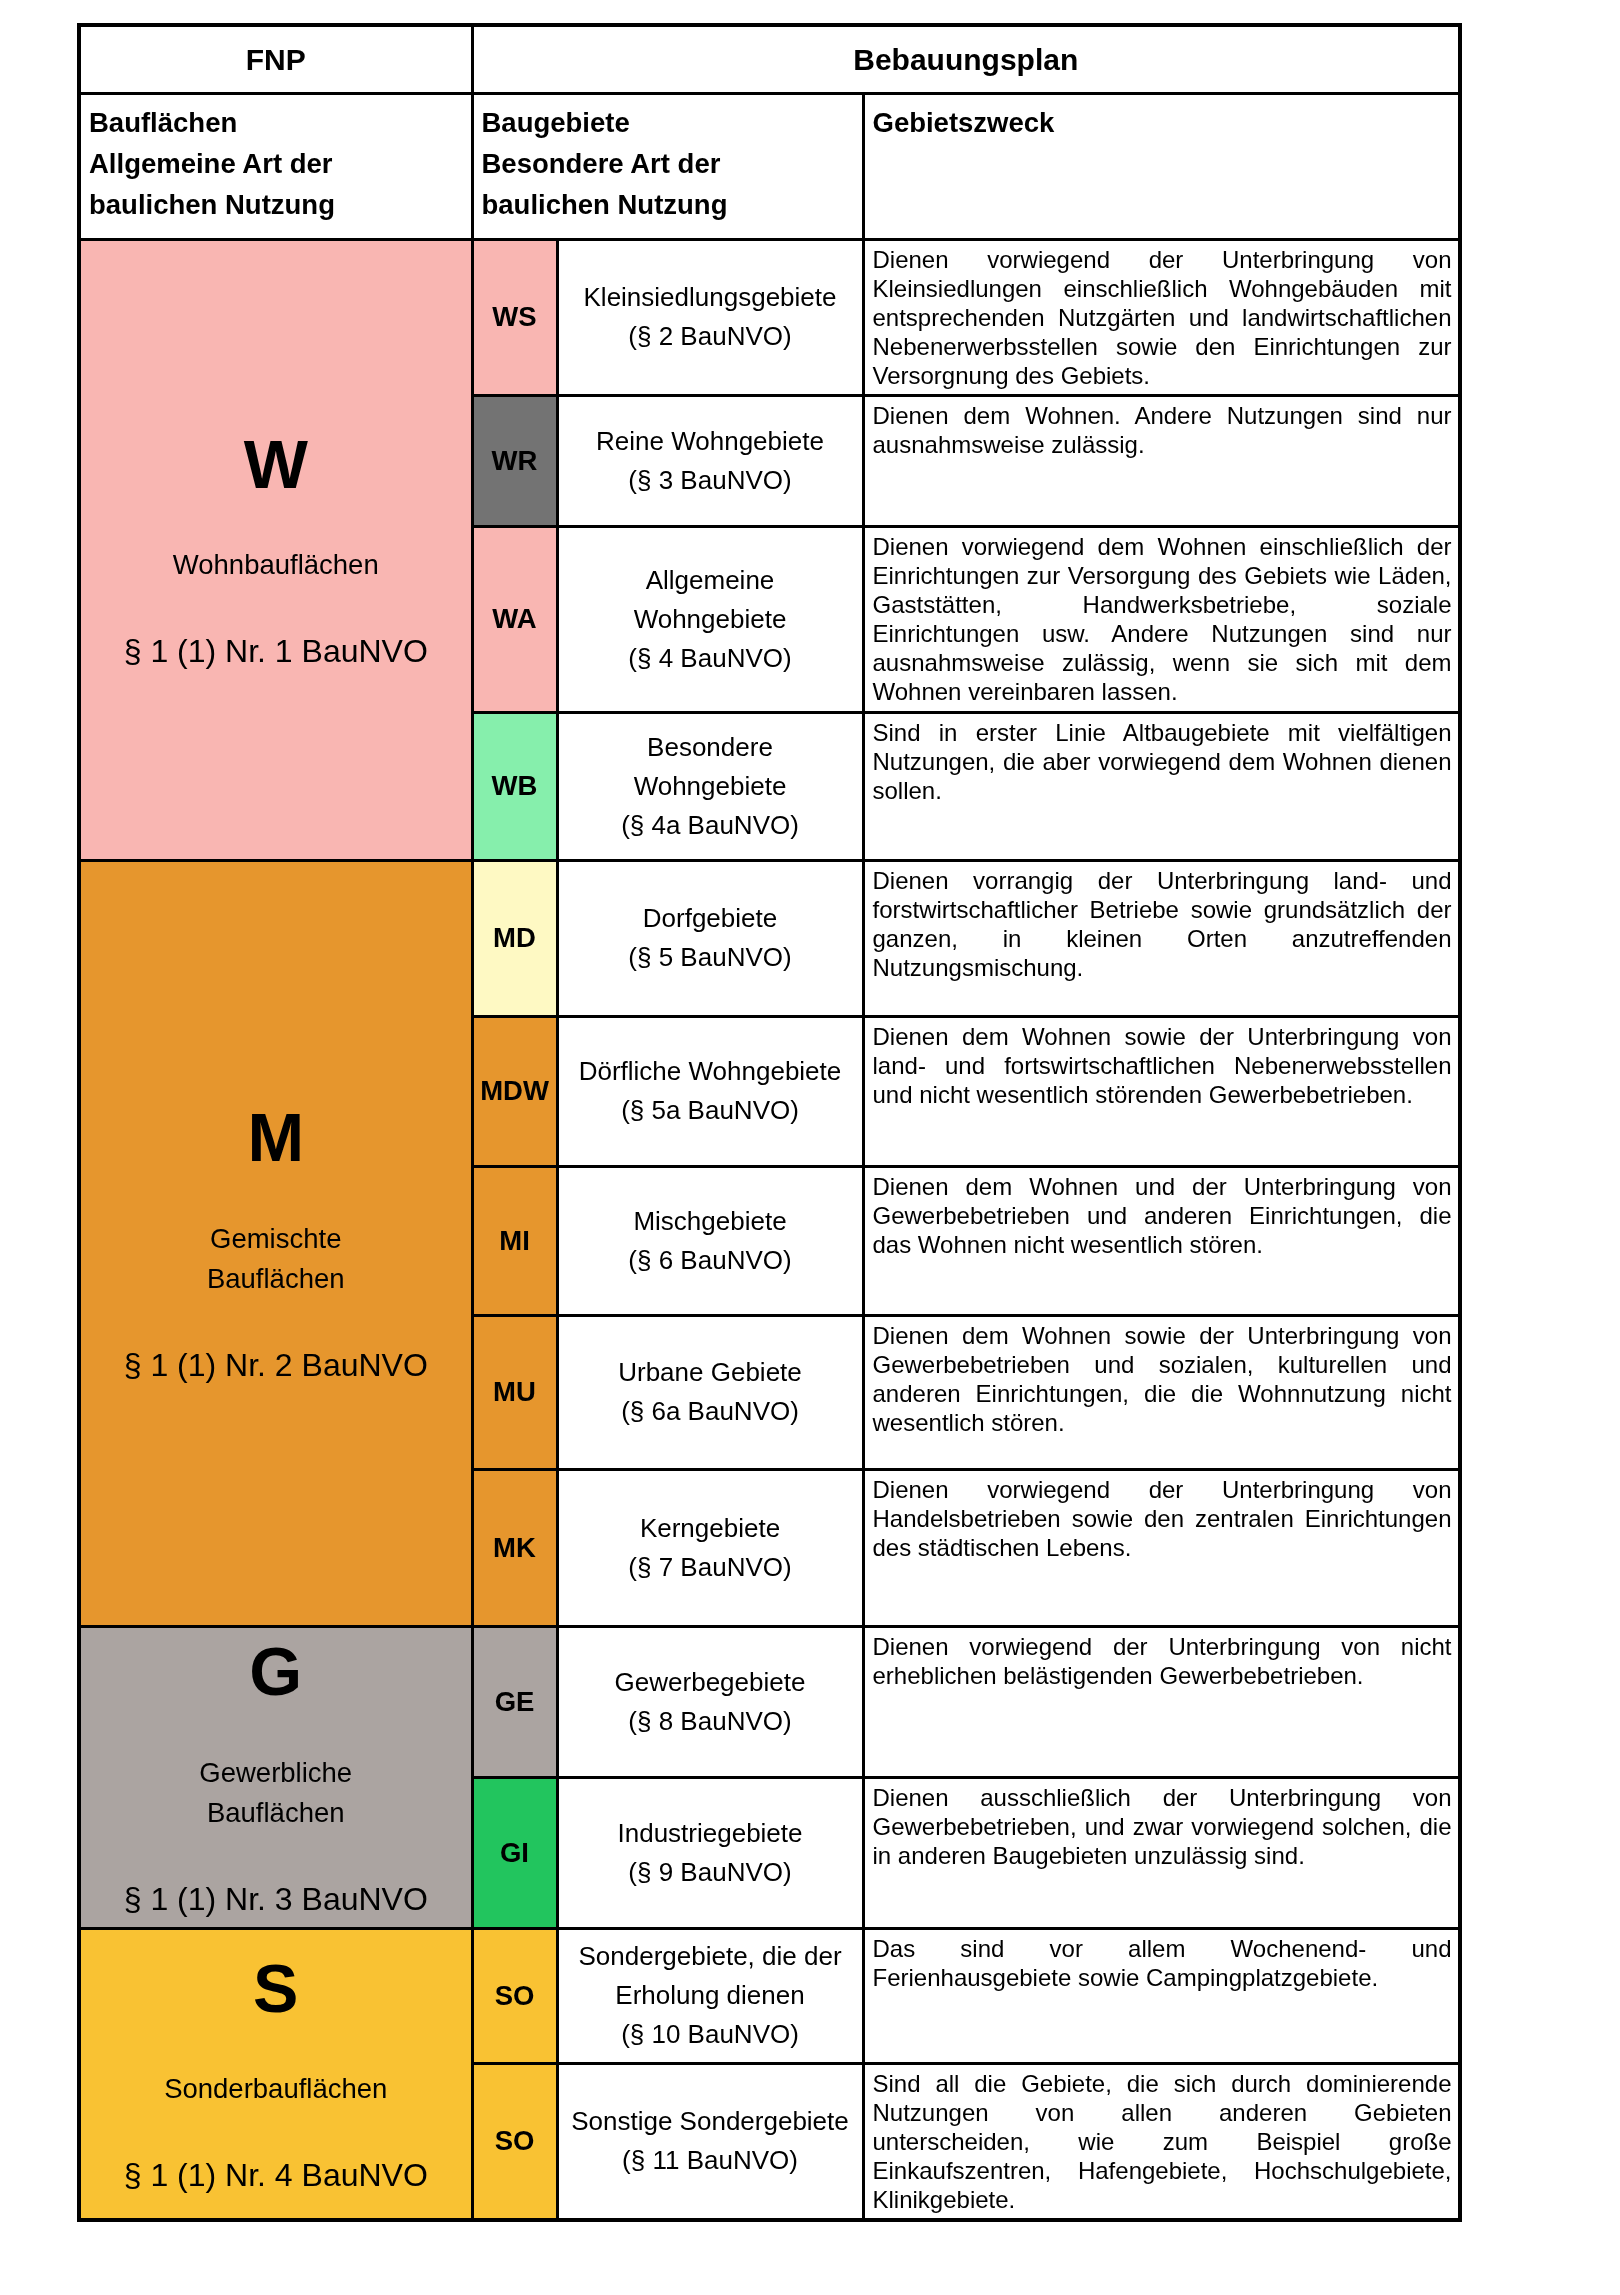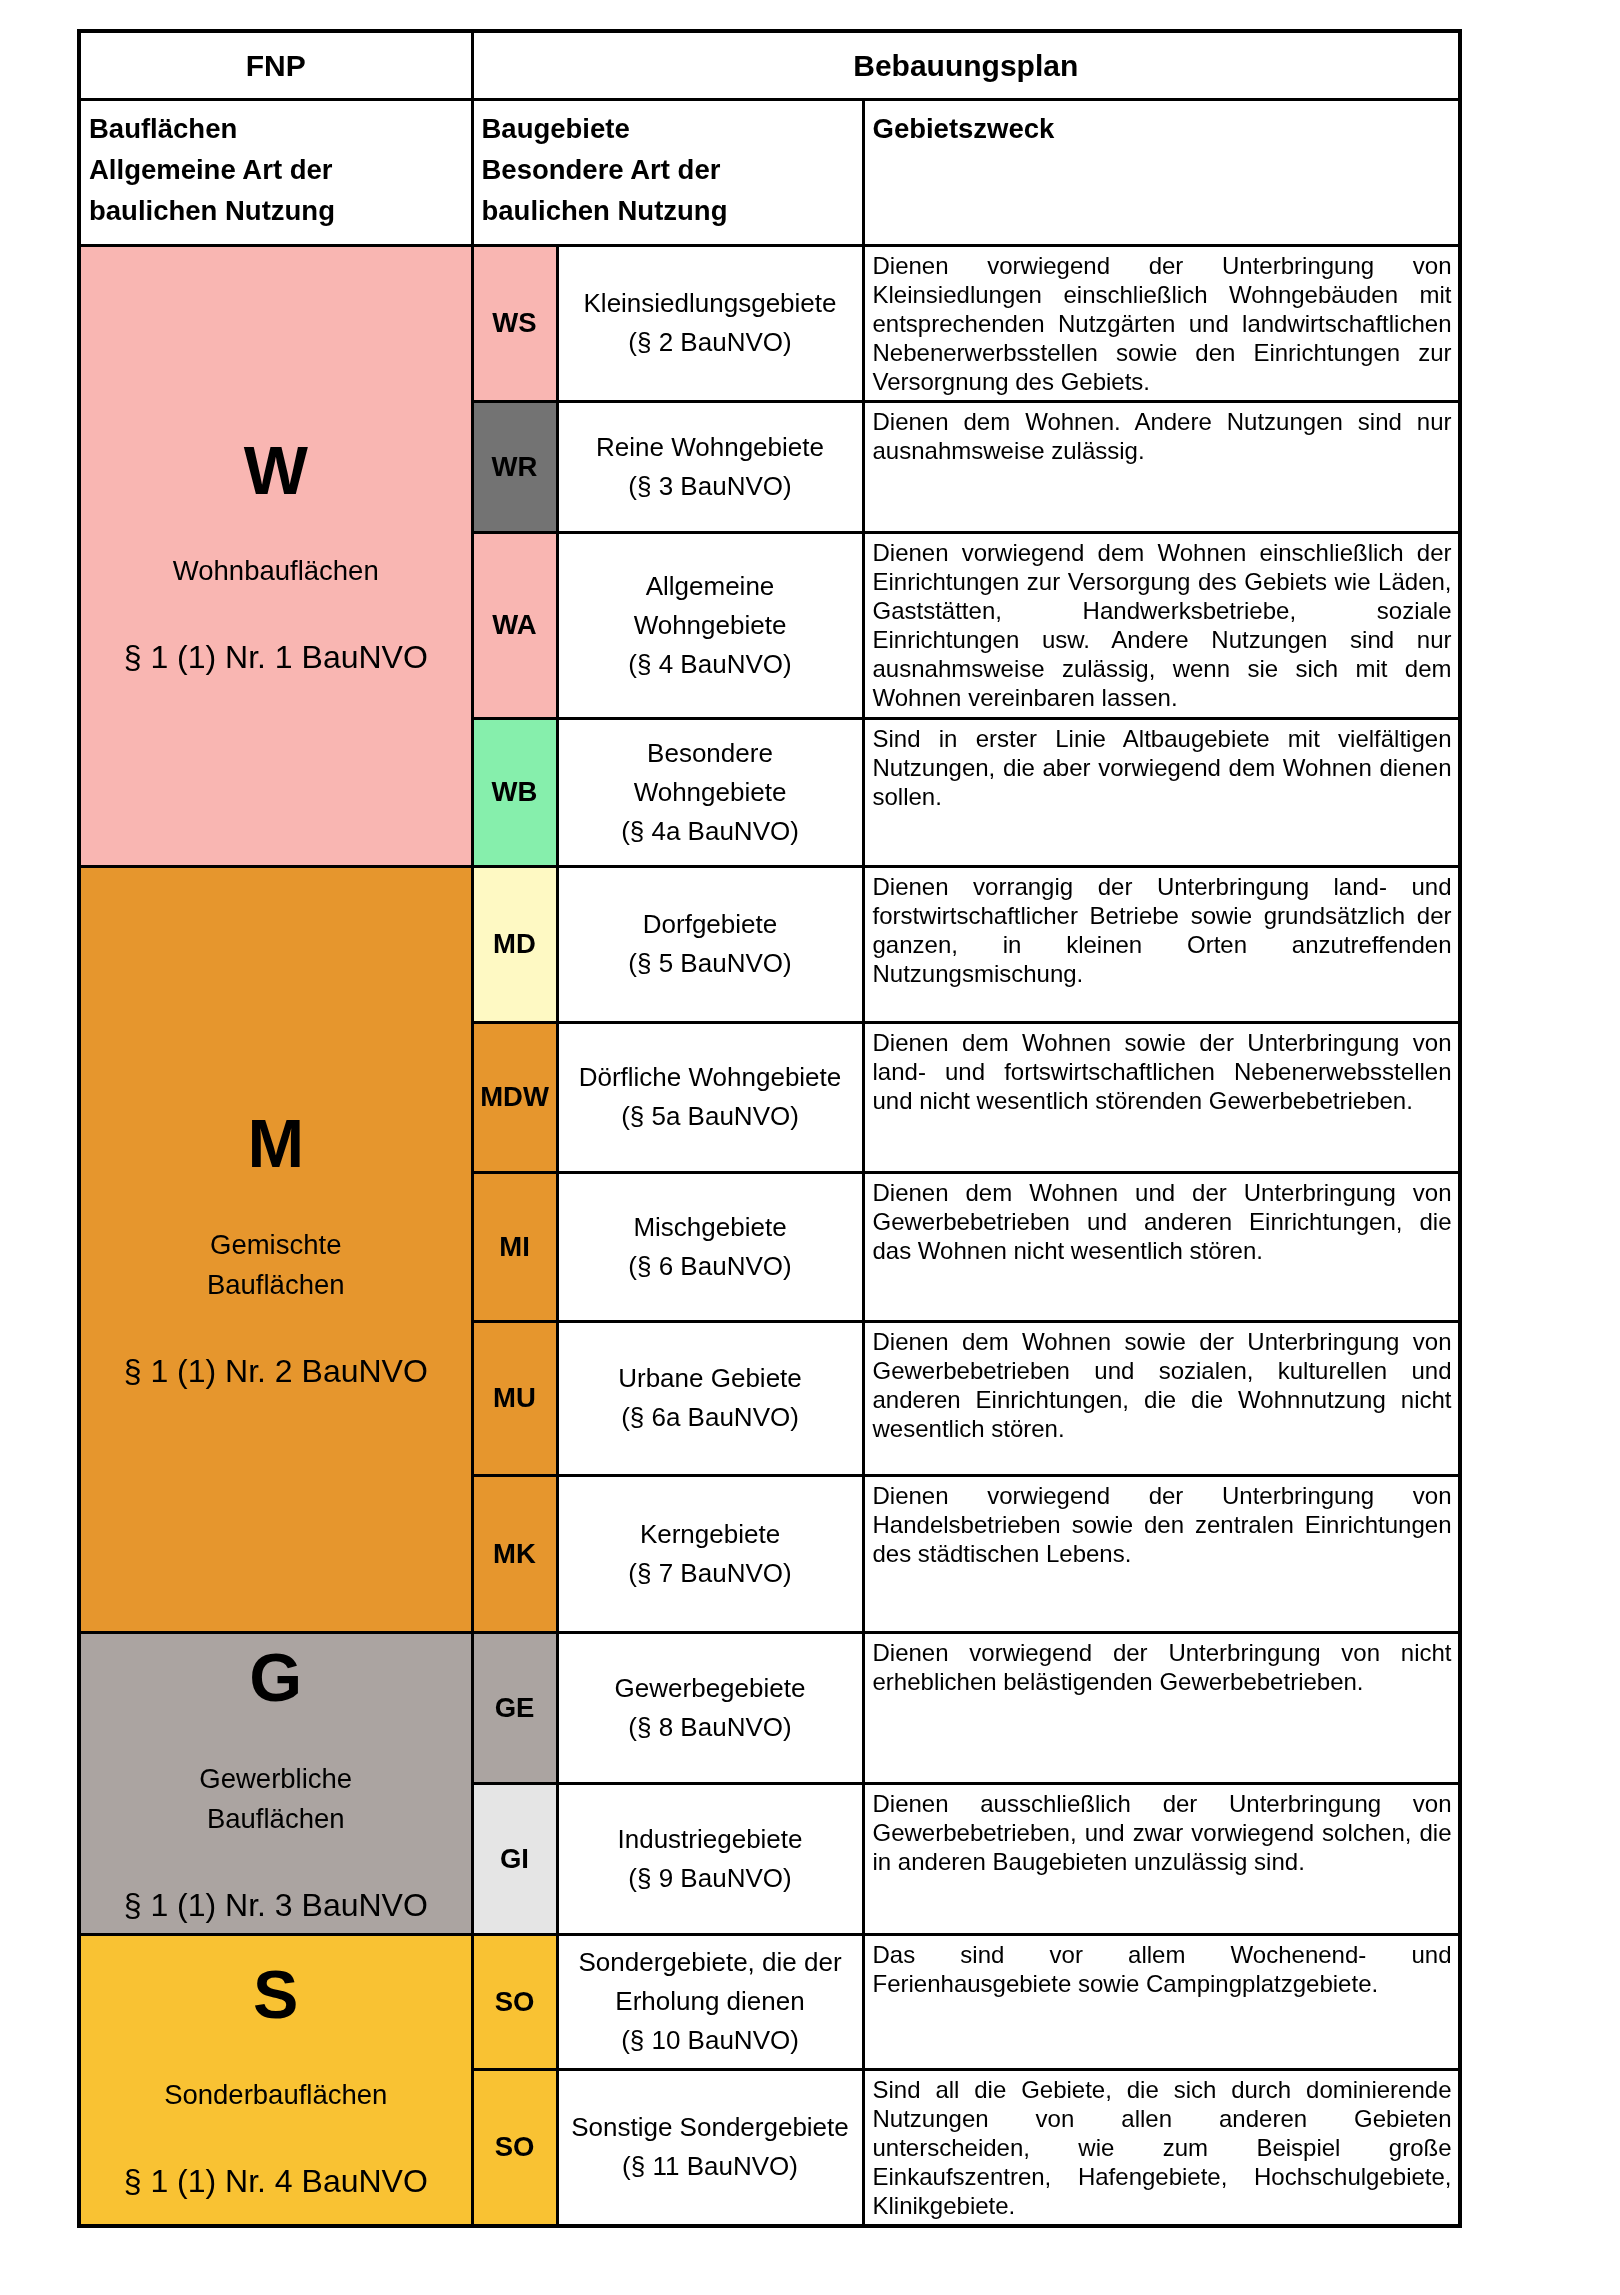--- a/index.html
+++ b/index.html
@@ -7,21 +7,21 @@
     padding: 0;
     width: 1621px;
     height: 2295px;
     background: #ffffff;
     font-family: "Liberation Sans", sans-serif;
     color: #000;
   }
   table.plan {
     position: absolute;
     left: 77px;
-    top: 29px;
+    top: 23px;
     width: 1382px;
     border-collapse: collapse;
     table-layout: fixed;
     border: 4.9px solid #000;
   }
   td {
     border: 3.2px solid #000;
     padding: 0;
     vertical-align: middle;
     overflow: hidden;
@@ -210,21 +210,21 @@
       <div class="sec-law">§ 1 (1) Nr. 3 BauNVO</div>
     </td>
     <td class="code-cell" style="background-color: rgb(171, 164, 161);">GE</td>
     <td class="name-cell">
       <div>Gewerbegebiete</div>
       <div>(§ 8 BauNVO)</div>
     </td>
     <td class="purpose-cell">Dienen vorwiegend der Unterbringung von nicht erheblichen belästigenden Gewerbebetrieben.</td>
   </tr>
   <tr style="height:151px">
-    <td class="code-cell" style="background-color: #e5e5e5;">GI</td>
+    <td class="code-cell" style="background-color: #22c55e;">GI</td>
     <td class="name-cell">
       <div>Industriegebiete</div>
       <div>(§ 9 BauNVO)</div>
     </td>
     <td class="purpose-cell">Dienen ausschließlich der Unterbringung von Gewerbebetrieben, und zwar vorwiegend solchen, die in anderen Baugebieten unzulässig sind.</td>
   </tr>
 
   <tr style="height:135px">
     <td class="sec-cell" rowspan="2" style="background-color: rgb(249, 194, 51);">
       <div class="sec-letter">S</div>

